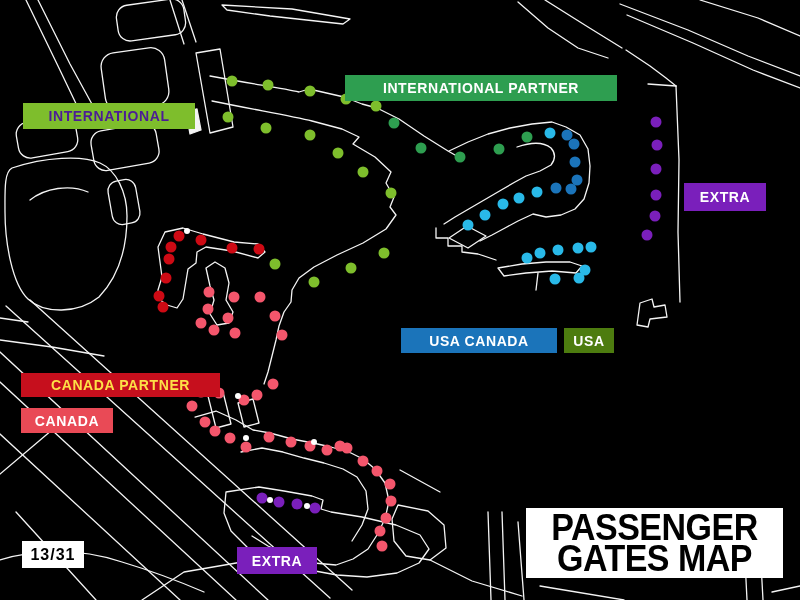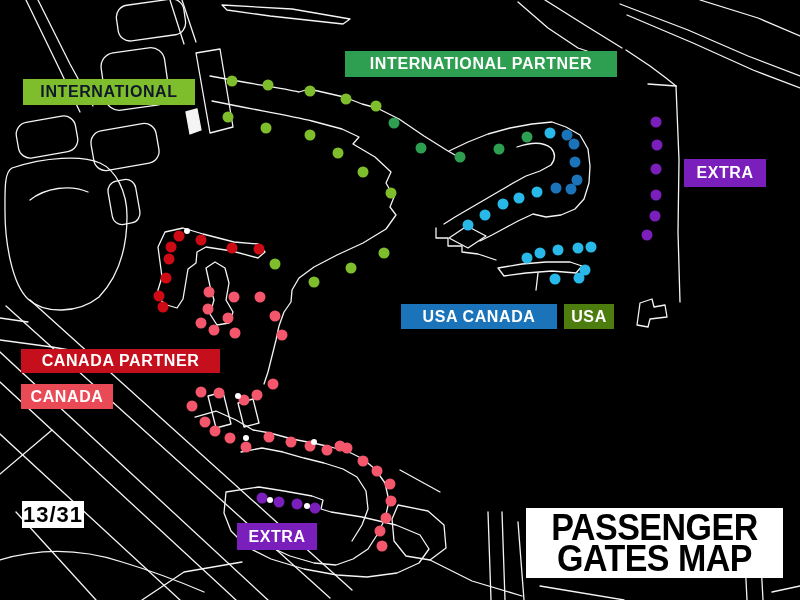--- a/index.html
+++ b/index.html
@@ -3,28 +3,29 @@
 <meta charset="utf-8">
 <style>
   html,body{margin:0;padding:0;background:#222;}
   #stage{
     position:relative;width:800px;height:600px;background:#000;
     overflow:hidden;font-family:"Liberation Sans", sans-serif;
   }
   #map-svg{position:absolute;left:0;top:0;}
   .legend-label{
     position:absolute;display:flex;align-items:center;justify-content:center;
-    font-weight:bold;font-size:16px;letter-spacing:.6px;white-space:nowrap;
+    font-weight:bold;font-size:14px;letter-spacing:.6px;white-space:nowrap;
     z-index:5;
+    margin-top:24px;
   }
   .white-box{
     position:absolute;background:#fff;color:#000;font-weight:bold;
     display:flex;align-items:center;justify-content:center;z-index:5;
   }
-  #runway-box{font-size:22px;letter-spacing:1px;}
+  #runway-box{font-size:16px;letter-spacing:1px;margin-top:40px;}
   #title-box{flex-direction:column;line-height:31px;font-size:34px;letter-spacing:-0.5px;text-align:center;}
   #title-box span{display:block;transform:scaleY(1.06);}
 </style>
 </head>
 <body>
 
 <div id="stage">
 
   <svg id="map-svg" width="800" height="600" viewBox="0 0 800 600">
 
@@ -193,26 +194,26 @@
         <circle cx="382" cy="546" r="5.5" fill="#F4566C"></circle>
         <circle cx="187" cy="231" r="3" fill="#FFFFFF"></circle>
         <circle cx="238" cy="396" r="3" fill="#FFFFFF"></circle>
         <circle cx="246" cy="438" r="3" fill="#FFFFFF"></circle>
         <circle cx="314" cy="442" r="3" fill="#FFFFFF"></circle>
         <circle cx="270" cy="500" r="3" fill="#FFFFFF"></circle>
         <circle cx="307" cy="506" r="3" fill="#FFFFFF"></circle>
       </g>
   </svg>
 
-  <div class="legend-label" style="left: 23px; top: 79px; width: 172px; height: 26px; background: rgb(126, 190, 44); color: #0f172a;">INTERNATIONAL</div>
+  <div class="legend-label" style="left: 23px; top: 79px; width: 172px; height: 26px; background: rgb(126, 190, 44); color: #4c1d95;">INTERNATIONAL</div>
   <div class="legend-label" style="left: 345px; top: 51px; width: 272px; height: 26px; background: rgb(46, 158, 80); color: rgb(255, 255, 255);">INTERNATIONAL PARTNER</div>
   <div class="legend-label" style="left: 684px; top: 159px; width: 82px; height: 28px; background: rgb(122, 31, 187); color: rgb(255, 255, 255);">EXTRA</div>
   <div class="legend-label" style="left: 401px; top: 304px; width: 156px; height: 25px; background: rgb(27, 116, 186); color: rgb(255, 255, 255);">USA CANADA</div>
   <div class="legend-label" style="left: 564px; top: 304px; width: 50px; height: 25px; background: #4d7c0f; color: rgb(255, 255, 255);">USA</div>
-  <div class="legend-label" style="left: 21px; top: 349px; width: 199px; height: 24px; background: rgb(198, 15, 29); color: #ffffff;">CANADA PARTNER</div>
+  <div class="legend-label" style="left: 21px; top: 349px; width: 199px; height: 24px; background: rgb(198, 15, 29); color: #fde047;">CANADA PARTNER</div>
   <div class="legend-label" style="left: 21px; top: 384px; width: 92px; height: 25px; background: rgb(233, 74, 86); color: rgb(255, 255, 255); text-align: right;">CANADA</div>
   <div class="legend-label" style="left: 237px; top: 523px; width: 80px; height: 27px; background: rgb(122, 31, 187); color: rgb(255, 255, 255);">EXTRA</div>
 
   <div id="runway-box" class="white-box" style="left: 22px; top: 501px; width: 62px; height: 27px; background: rgb(255, 255, 255); color: rgb(0, 0, 0);">
     <span>13/31</span>
   </div>
 
   <div id="title-box" class="white-box" style="left: 526px; top: 508px; width: 257px; height: 70px; background: rgb(255, 255, 255); color: rgb(0, 0, 0);">
     <span>PASSENGER</span>
     <span>GATES MAP</span>

